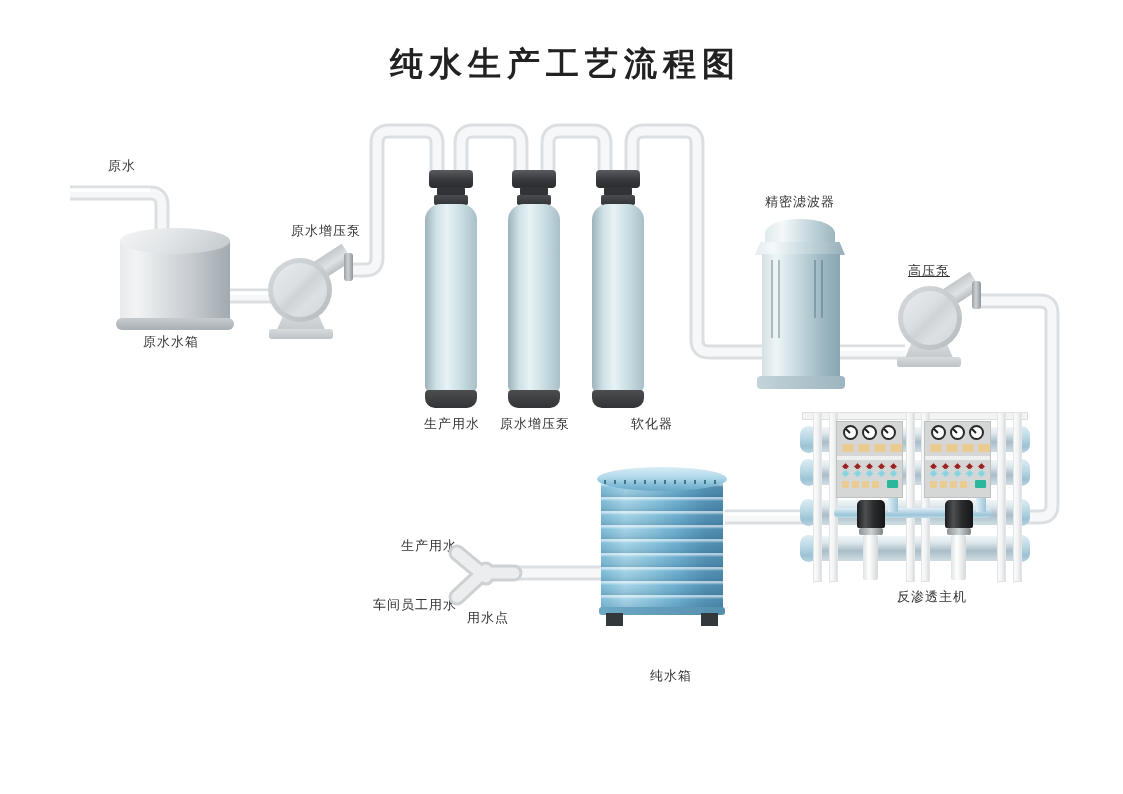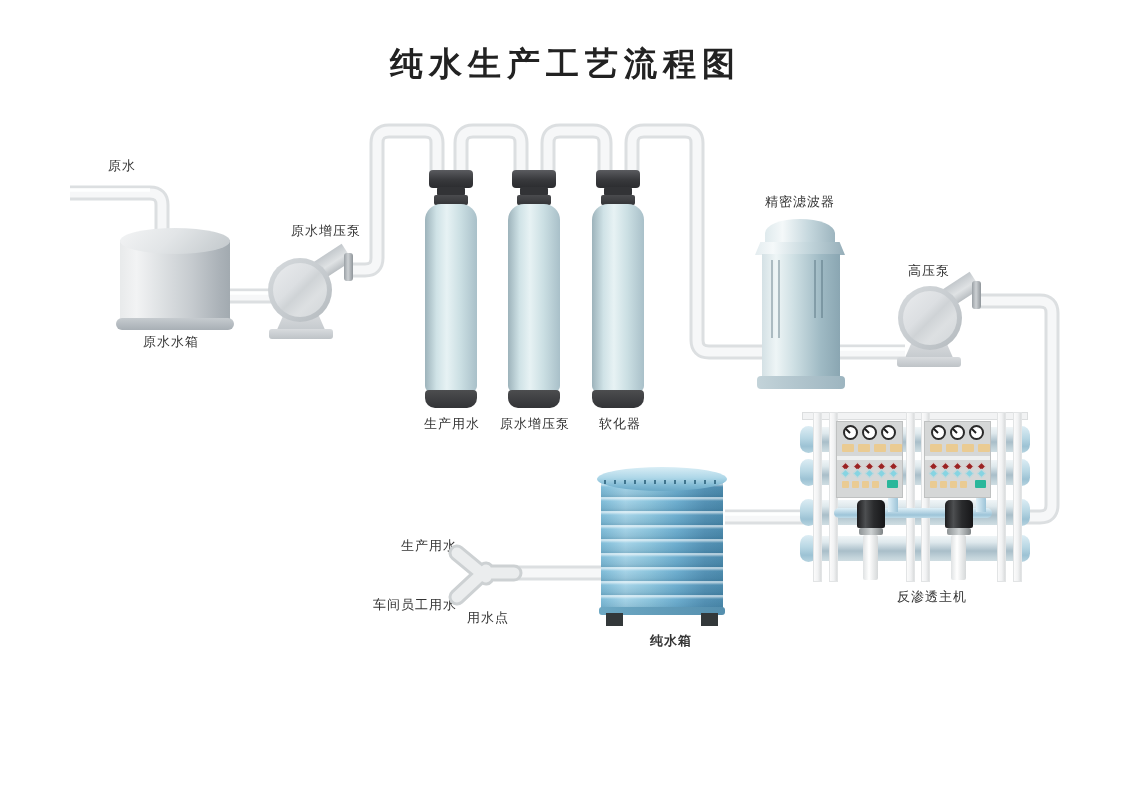--- a/index.html
+++ b/index.html
@@ -328,22 +328,22 @@
     <div class="pt-bolts"></div>
     <div class="pt-foot f1"></div>
     <div class="pt-foot f2"></div>
   </div>
 
   <div class="lbl" style="left:122px;top:157px;">原水</div>
   <div class="lbl" style="left:171px;top:333px;">原水水箱</div>
   <div class="lbl" style="left:310px;top:222px;margin-left:16px;">原水增压泵</div>
   <div class="lbl" style="left:452px;top:415px;">生产用水</div>
   <div class="lbl" style="left:535px;top:415px;">原水增压泵</div>
-  <div class="lbl" style="left:620px;top:415px;text-align:right;">软化器</div>
+  <div class="lbl" style="left:652px;top:415px;text-align:right;">软化器</div>
   <div class="lbl" style="left:800px;top:193px;">精密滤波器</div>
-  <div class="lbl" style="left:929px;top:262px;">高压泵</div>
+  <div class="lbl" style="left:929px;top:262px;text-decoration:underline;">高压泵</div>
   <div class="lbl" style="left:932px;top:588px;">反渗透主机</div>
-  <div class="lbl" style="left:671px;top:632px;font-weight:bold;">纯水箱</div>
+  <div class="lbl" style="left:671px;top:667px;">纯水箱</div>
   <div class="lbl" style="left:429px;top:537px;">生产用水</div>
   <div class="lbl" style="left:415px;top:596px;text-align:center;">车间员工用水</div>
   <div class="lbl" style="left:488px;top:609px;">用水点</div>
 
 </div>
 
 </body></html>

